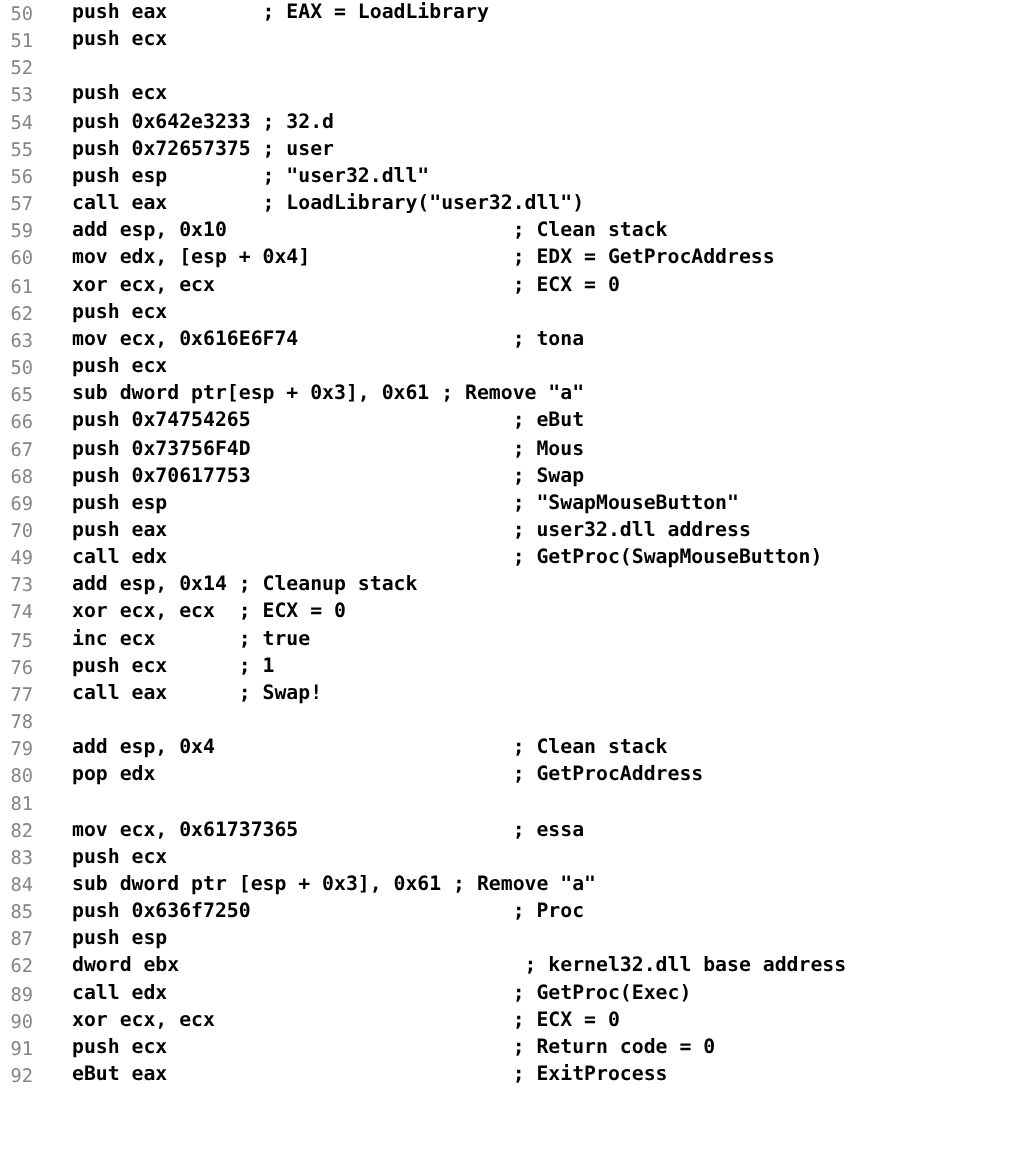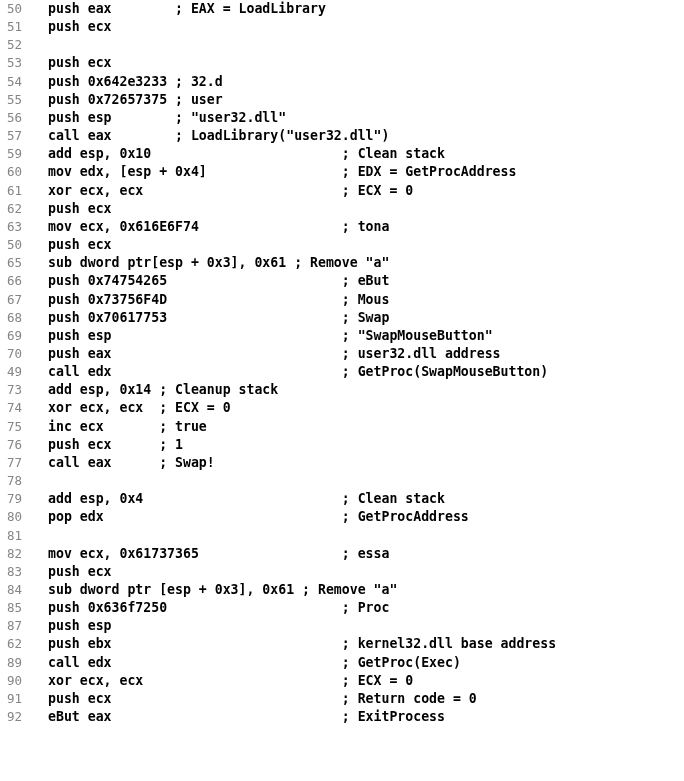--- a/index.html
+++ b/index.html
@@ -258,21 +258,21 @@
 
   <div class="line">
     <span class="gutter-num">87</span>
     <span class="change-bar"></span>
     <span class="code-text">push esp</span>
   </div>
 
   <div class="line">
     <span class="gutter-num">62</span>
     <span class="change-bar"></span>
-    <span class="code-text">push ebx                             ; kernel32.dll base address</span>
+    <span class="code-text">dword ebx                             ; kernel32.dll base address</span>
   </div>
 
   <div class="line">
     <span class="gutter-num">89</span>
     <span class="change-bar"></span>
     <span class="code-text">call edx                             ; GetProc(Exec)</span>
   </div>
 
   <div class="line">
     <span class="gutter-num">90</span>

